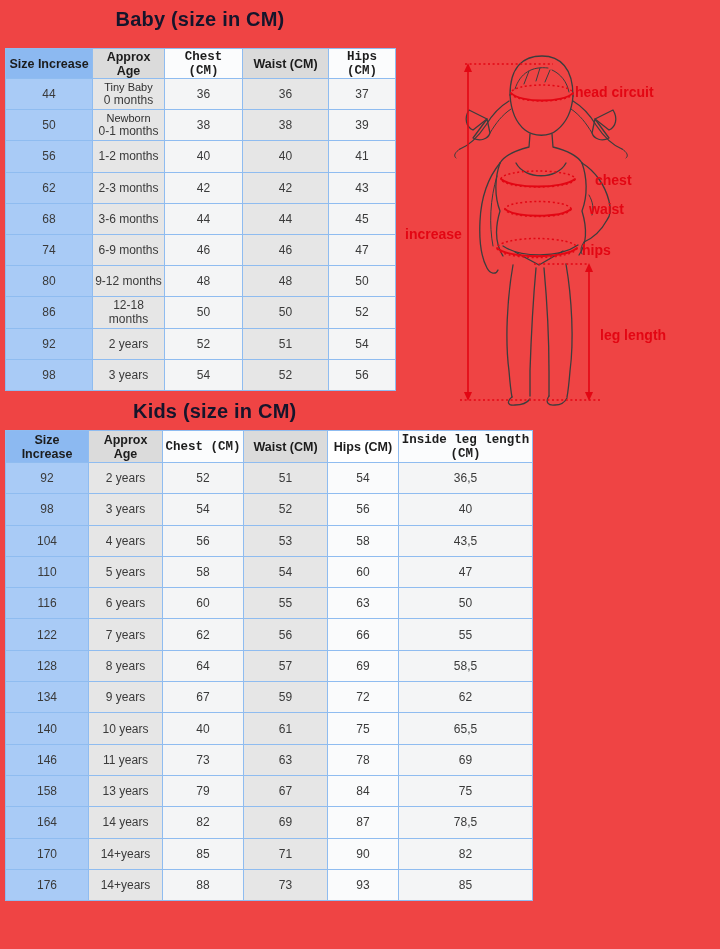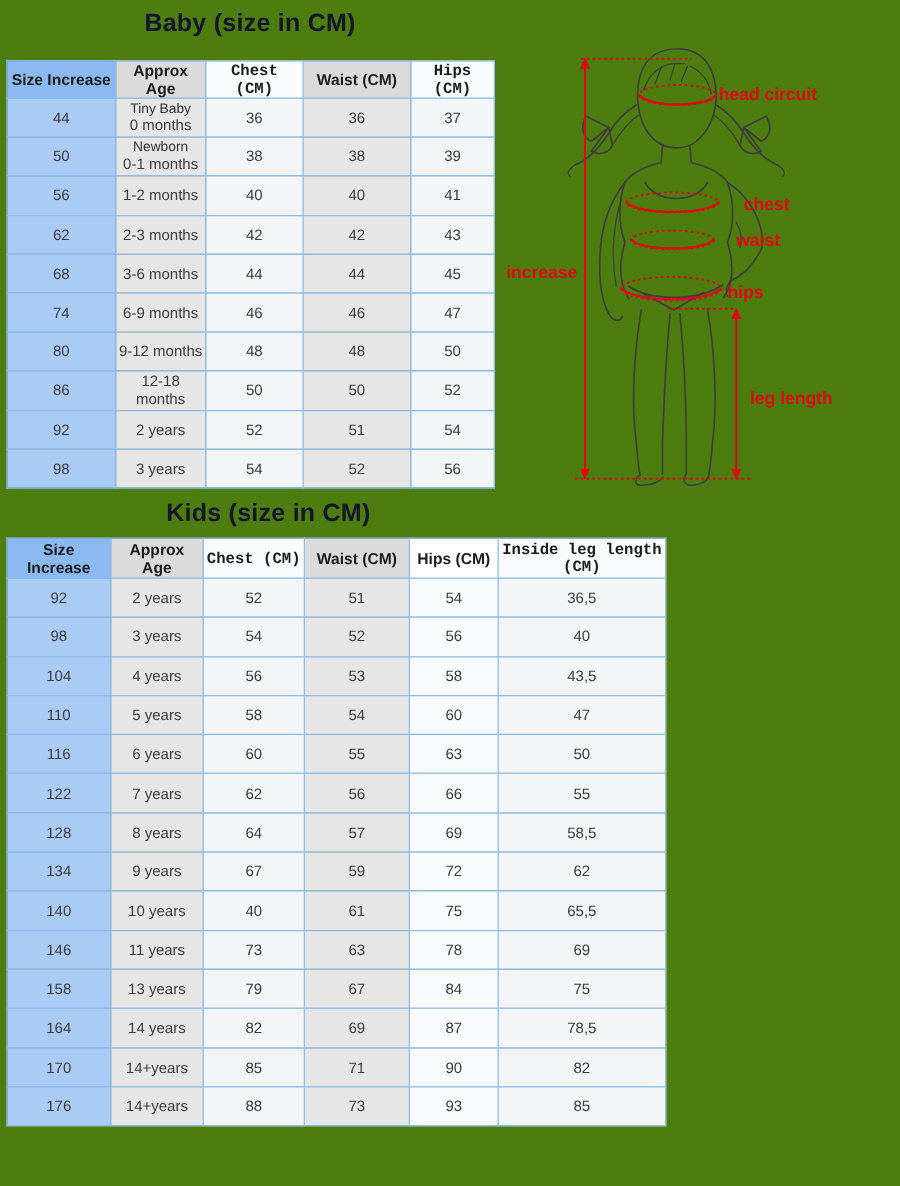--- a/index.html
+++ b/index.html
@@ -1,17 +1,17 @@
 <!DOCTYPE html>
 <html style="--header-blue: #8CB9F1; --cell-blue: #A9CBF6; --header-gray: #DBDBDB; --cell-gray: #E6E6E6; --border: #8FBCF0; --accent-red: #E30613; --line-color: #3D3D3D; --title-color: #15152B;"><head>
 <meta charset="utf-8">
 <style>
   html,body{margin:0;padding:0;background:#ffffff;}
   .canvas{
-    position:relative;width:720px;height:949px;background:#4d7c0f;overflow:hidden;
+    position:relative;width:720px;height:949px;background:#ef4444;overflow:hidden;
     font-family:"Liberation Sans",sans-serif;
   }
   .section-title{
     position:absolute;font-size:20px;font-weight:700;color:#15152b;letter-spacing:.2px;
   }
   #baby-title{left:5px;top:8px;width:390px;text-align:center;}
   #kids-title{left:133px;top:400px;}
   table{border-collapse:collapse;table-layout:fixed;position:absolute;}
   #baby-table{left:5px;top:48px;width:390px;}
   #kids-table{left:5px;top:430px;width:527px;}
@@ -28,21 +28,21 @@
   .gray-h{background:var(--header-gray);}
   .gray{background:var(--cell-gray);}
   .light-h{background:#fbfcfd;font-family:Liberation Mono, monospace;}
   .light{background:#f4f5f6;}
   .white-h{background:#ffffff;}
   .white{background:#fafbfc;}
   #baby-table .c0{width:87px}#baby-table .c1{width:72px}#baby-table .c2{width:78px}
   #baby-table .c3{width:86px}#baby-table .c4{width:67px}
   #kids-table .k0{width:83px}#kids-table .k1{width:74px}#kids-table .k2{width:81px}
   #kids-table .k3{width:84px}#kids-table .k4{width:71px}#kids-table .k5{width:134px}
-  .figure-wrap{position:absolute;left:403px;top:32px;width:312px;height:364px;text-align:center;}
+  .figure-wrap{position:absolute;left:403px;top:49px;width:312px;height:364px;text-align:center;}
   .outline{fill:none;stroke:var(--line-color);stroke-width:1.3;stroke-linecap:round;stroke-linejoin:round;}
   .outline-thin{fill:none;stroke:var(--line-color);stroke-width:1;stroke-linecap:round;}
   .red-line{fill:none;stroke:var(--accent-red);stroke-width:1.6;stroke-linecap:round;}
   .red-dot{fill:none;stroke:var(--accent-red);stroke-width:1.5;stroke-dasharray:2 2.6;}
   .red-arc{fill:none;stroke:var(--accent-red);stroke-width:1.8;stroke-linecap:round;}
   .red-fill{fill:var(--accent-red);stroke:none;}
   .fig-label{fill:var(--accent-red);font-family:"Liberation Sans",sans-serif;font-size:14px;font-weight:700;}
 </style>
 </head>
 <body>

